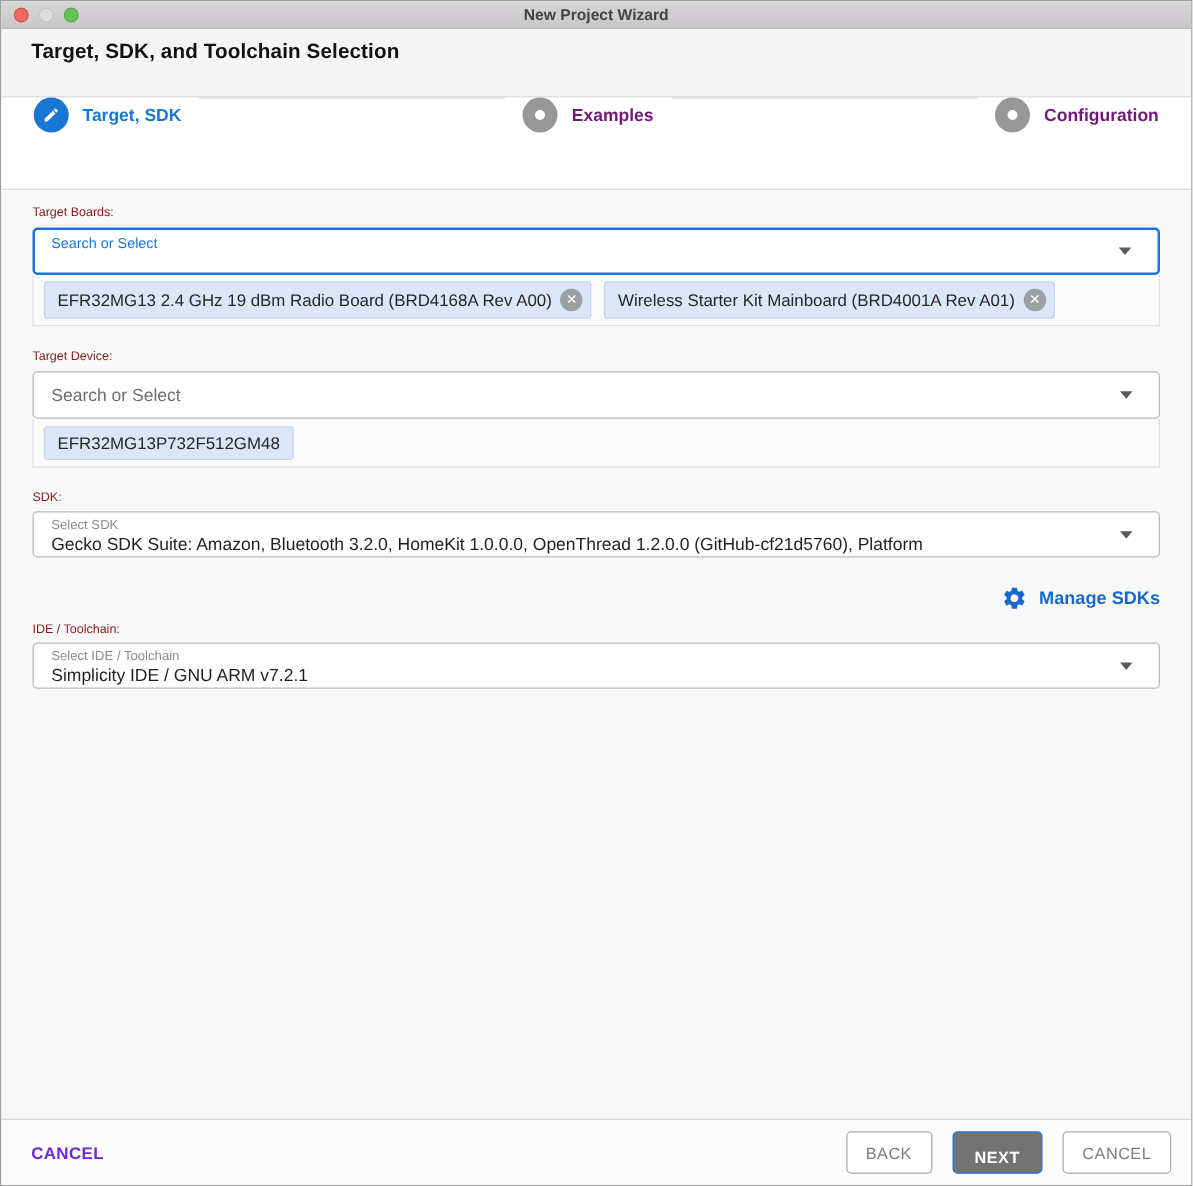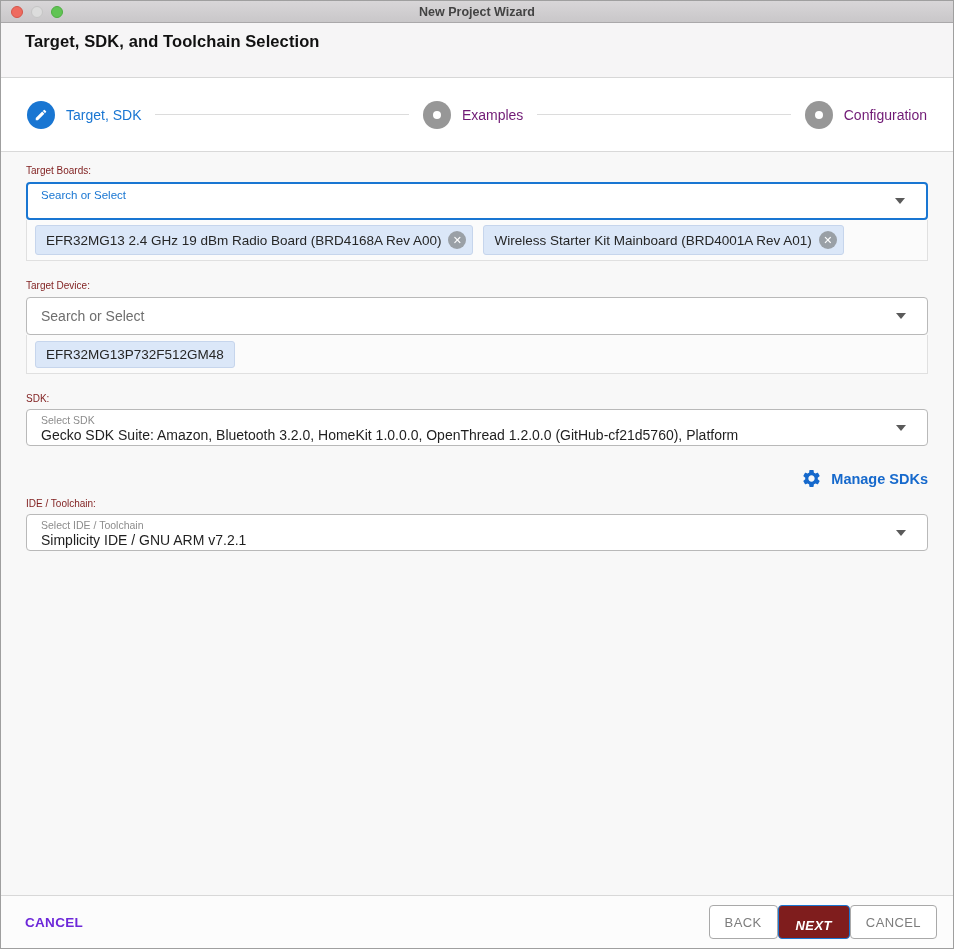--- a/index.html
+++ b/index.html
@@ -21,21 +21,21 @@
   .light.green { background:#61c454; border:1px solid #4aా3a; border:1px solid #4fae43; }
 
   
   .header { flex:0 0 55px; background:#f6f5f6; border-bottom:1px solid #d7d7d7;
     padding:9px 24px 0 24px; }
   .header h1 { font-size:16.5px; font-weight:bold; color:#111; letter-spacing:.1px; }
   .header p  { font-size:14px; color:#1d1d1d; margin-top:6px; }
 
   
   .stepper { flex:0 0 74px; background:#ffffff; border-bottom:1px solid #d9d9d9;
-    display:flex; align-items:center; padding:0 26px; }
+    display:flex; align-items:flex-start; padding:0 26px;font-weight:bold; }
   .step { display:flex; align-items:center; gap:11px; flex:0 0 auto; }
   .step-circle { width:28px; height:28px; border-radius:50%; display:flex;
     align-items:center; justify-content:center; }
   .step-circle.active  { background:#1976d2; }
   .step-circle.pending { background:#979797; }
   .step-dot { width:8px; height:8px; border-radius:50%; background:#ffffff; }
   .step-label { font-size:14px; }
   .step-label.active  { color:#1976d2; }
   .step-label.pending { color:#701a75; }
   .connector { flex:1 1 auto; height:1px; background:#dcdcdc; margin:0 14px; }
@@ -79,26 +79,26 @@
   .manage-label { font-size:14.5px; font-weight:bold; color:#1669cc; cursor:pointer; }
   .gear-svg { width:21px; height:21px; fill:#1669cc; display:block; }
   .pencil-svg { width:14px; height:14px; fill:#ffffff; display:block; }
 
   
   .footer { flex:0 0 53px; background:#fcfcfc; border-top:1px solid #d8d8d8;
     display:flex; align-items:center; padding:0 16px 0 24px; }
   .cancel-btn { font-size:13.5px; font-weight:bold; color:#6d28d9;
     letter-spacing:.3px; background:none; border:none; cursor:pointer;
     font-family:inherit; }
-  .footer-right { margin-left:auto; display:flex; }
+  .footer-right { margin-left:auto; display:flex; gap:16px; }
   .btn { height:34px; border-radius:4px; font-size:13px; letter-spacing:.4px;
     font-family:inherit; cursor:pointer; padding:0 15px; }
   .btn.secondary { background:#ffffff; border:1px solid #a9a9a9; color:#7d7d7d; }
-  .btn.primary   { background:#7f1d1d; border:1px solid #1976d2; color:#ffffff;
-    font-weight:bold; padding:12px 17px;font-style:italic; }
+  .btn.primary   { background:#737373; border:1px solid #1976d2; color:#ffffff;
+    font-weight:bold; padding:12px 17px; }
 </style>
 </head>
 <body>
 
 <div class="window">
 
   <div class="titlebar">
     <div class="traffic">
       <span class="light red"></span>
       <span class="light gray"></span>

